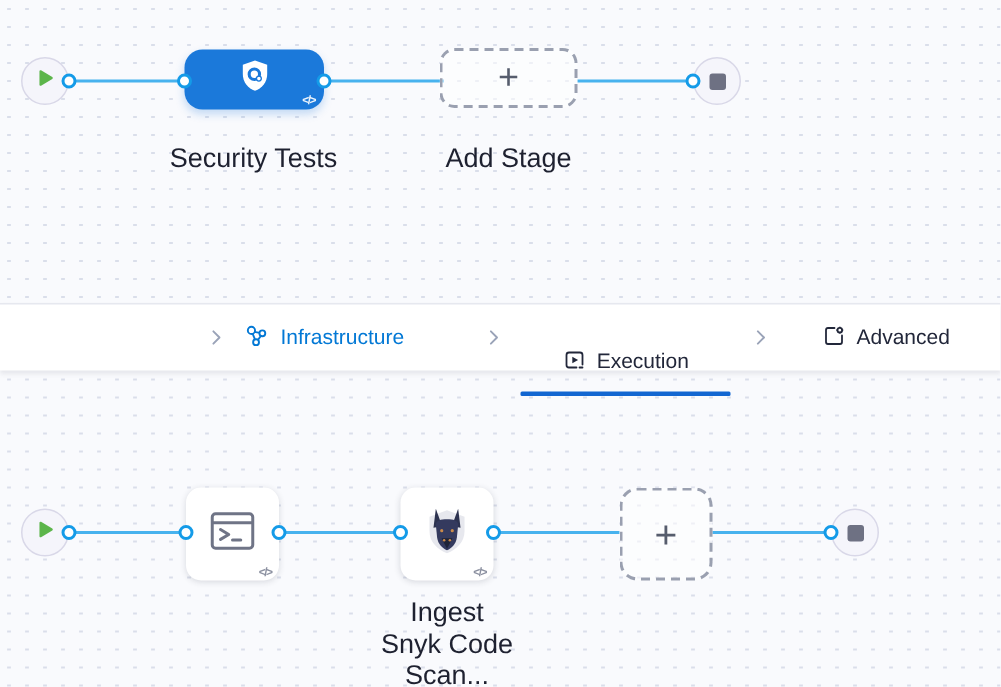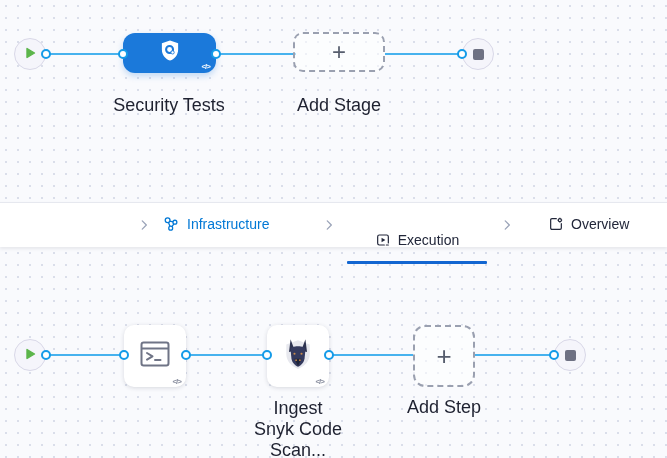--- a/index.html
+++ b/index.html
@@ -166,21 +166,21 @@
     <span class="ticon">
       <svg width="16" height="16" viewBox="0 0 24 24" fill="none" stroke="#22273a" stroke-width="1.8">
         <path d="M20 11.5 V18 Q20 20 18 20 H6 Q4 20 4 18 V6 Q4 4 6 4 H12.5" stroke-linecap="round"></path>
         <circle cx="17.8" cy="6.2" r="2.3"></circle>
         <line x1="17.8" y1="2.8" x2="17.8" y2="3.9"></line>
         <line x1="17.8" y1="8.5" x2="17.8" y2="9.6"></line>
         <line x1="14.4" y1="6.2" x2="15.5" y2="6.2"></line>
         <line x1="20.1" y1="6.2" x2="21.2" y2="6.2"></line>
       </svg>
     </span>
-    <span>Overview</span>
+    <span>Advanced</span>
   </div>
 </div>
 
 <div id="canvas-bottom" class="canvas">
 
   <div class="hline" style="left:46px;top:107px;width:78px;"></div>
   <div class="hline" style="left:186px;top:107px;width:81px;"></div>
   <div class="hline" style="left:329px;top:107px;width:84px;"></div>
   <div class="hline" style="left:475px;top:107px;width:79px;"></div>
 
@@ -230,14 +230,13 @@
   </div>
 
   <div class="port" style="left:41px;top:103px;"></div>
   <div class="port" style="left:119px;top:103px;"></div>
   <div class="port" style="left:181px;top:103px;"></div>
   <div class="port" style="left:262px;top:103px;"></div>
   <div class="port" style="left:324px;top:103px;"></div>
   <div class="port" style="left:549px;top:103px;"></div>
 
   <div class="node-label" style="left:253px;top:151px;width:90px;text-align:center;">Ingest Snyk Code Scan...</div>
-  <div class="node-label" style="left:384px;top:150px;">Add Step</div>
 </div>
 
 </body></html>

